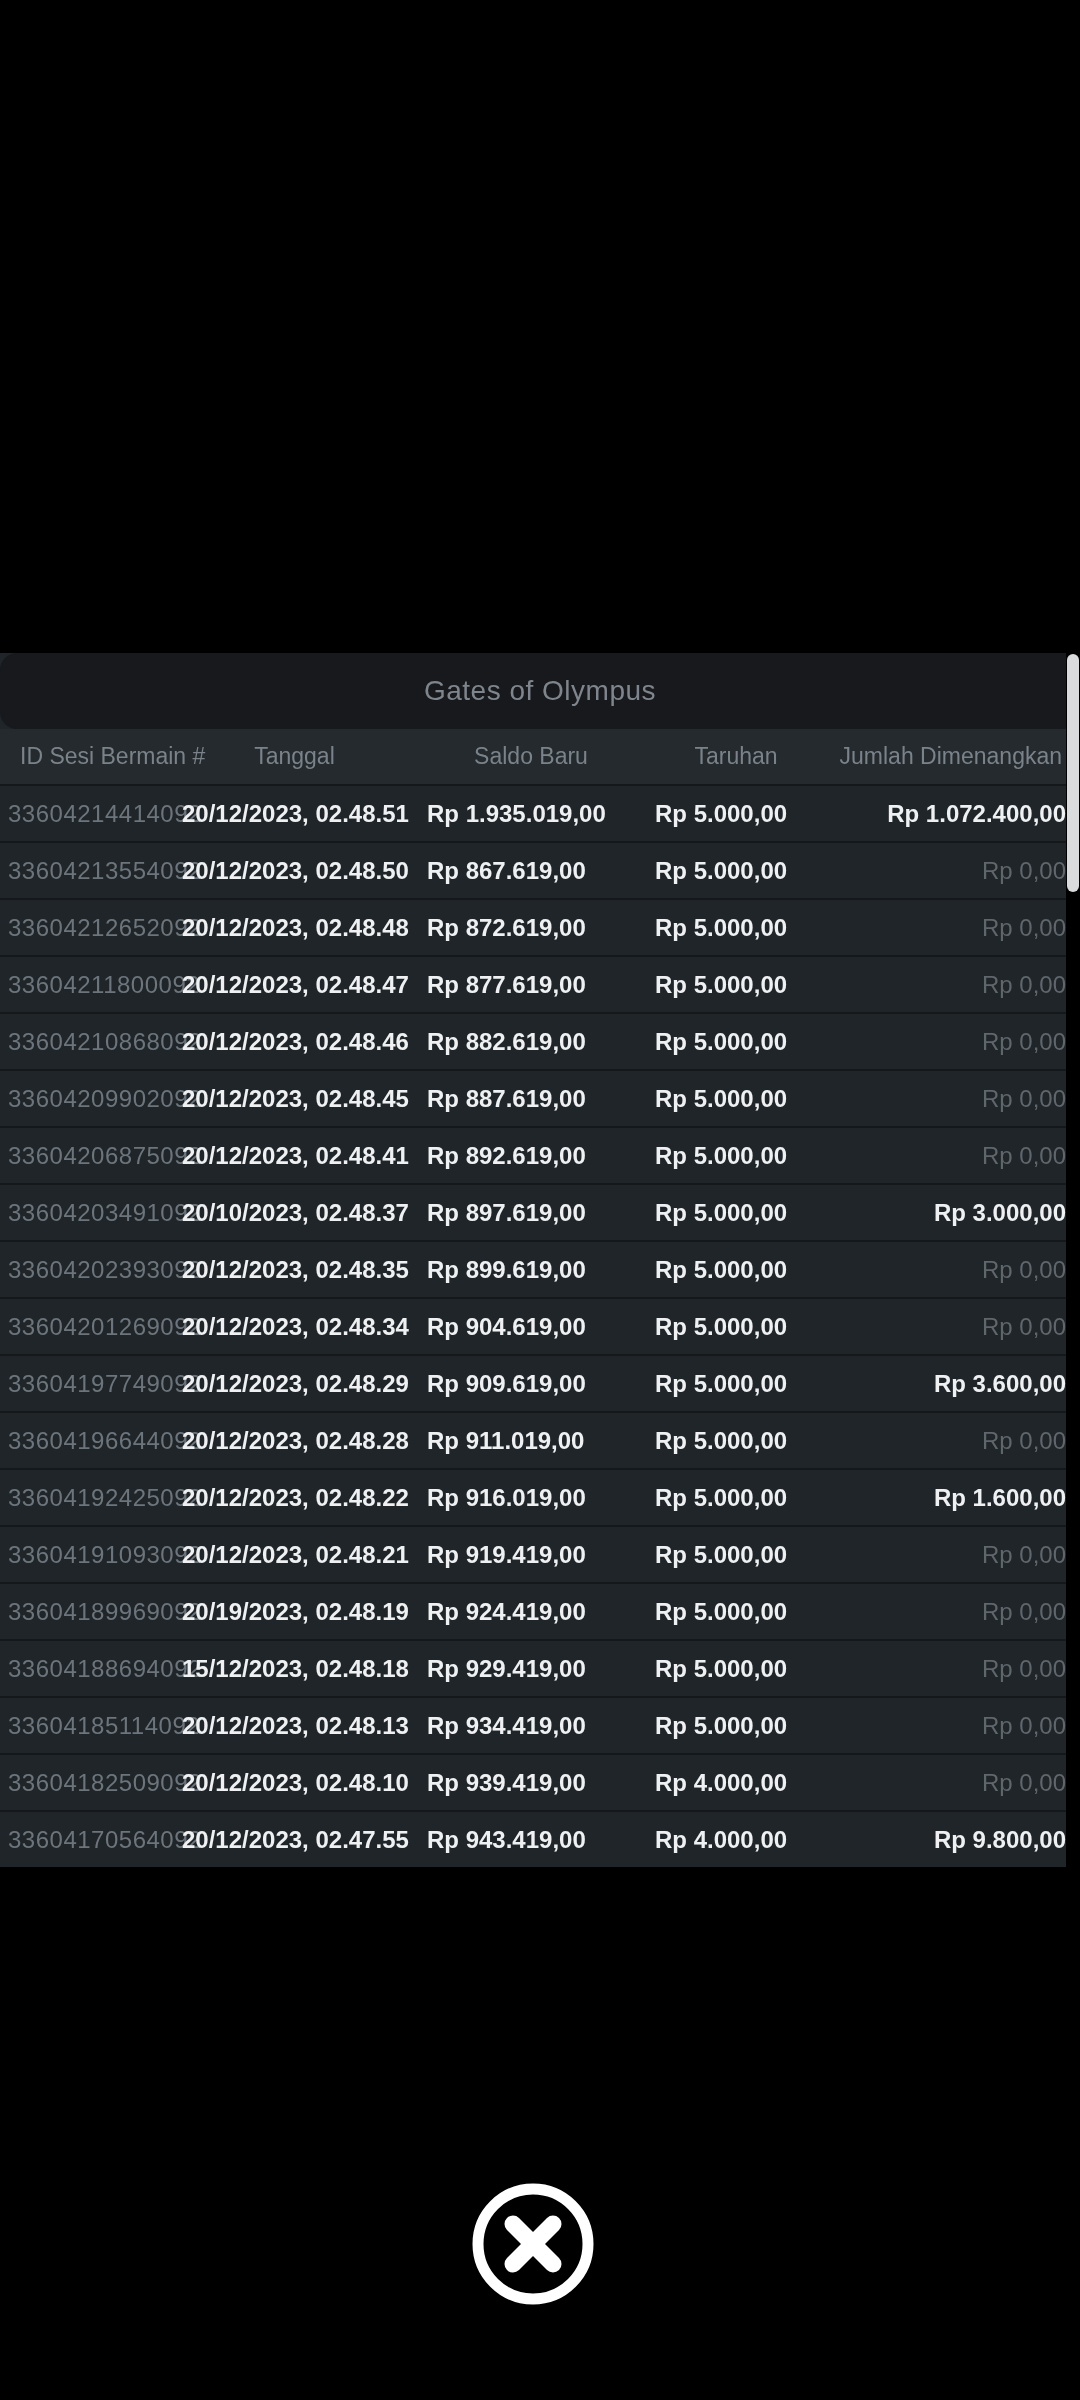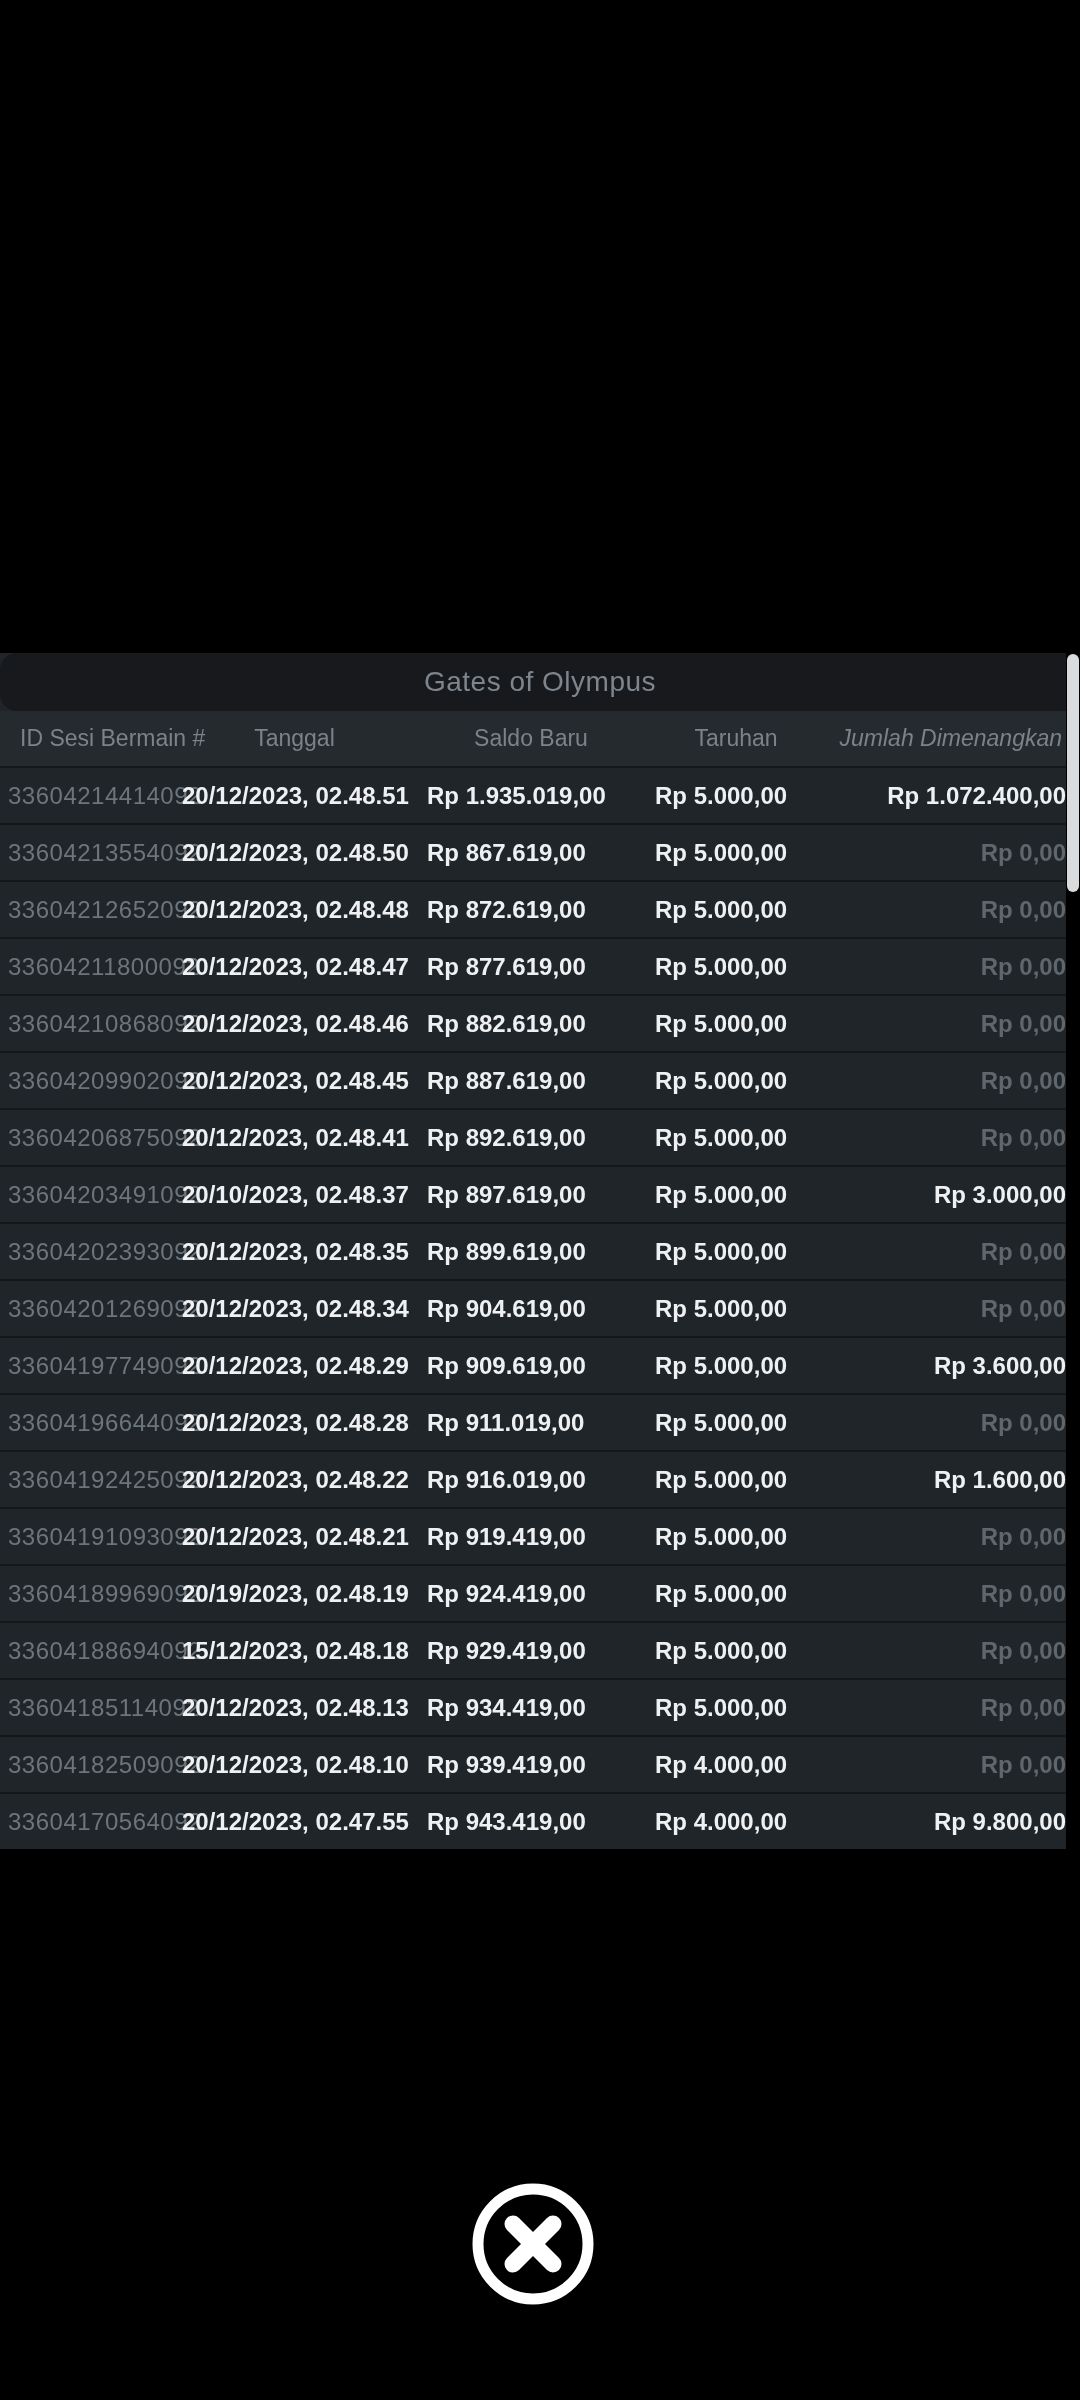--- a/index.html
+++ b/index.html
@@ -18,21 +18,21 @@
   
   .panel {
     position: absolute;
     left: 0;
     top: 653px;
     width: 1080px;
     height: 1170px;
     background: #1f2529;
   }
   .titlebar {
-    height: 58px;
+    height: 76px;
     background: #17191d;
     display: flex;
     align-items: center;
     justify-content: center;
     border-radius: 17px;
   }
   .title {
     color: #7e858c;
     font-size: 28px;
     font-weight: 500;
@@ -55,21 +55,20 @@
     text-align: center;
     white-space: nowrap;
   }
   .header-cell.first {
     text-align: left;
     padding-left: 20px;
   }
   .header-cell.last {
     text-align: right;
     padding-right: 4px;
-    font-style: italic;
   }
   .data-row {
     background: #1f2529;
     border-top: 2px solid #14181b;
   }
   .cell {
     color: #eef0f2;
     font-size: 24px;
     font-weight: 700;
     white-space: nowrap;
@@ -82,21 +81,21 @@
   }
   .cell.date, .cell.balance, .cell.bet {
     padding-left: 10px;
   }
   .cell.win {
     text-align: right;
     padding-right: 0;
   }
   .cell.win.dim {
     color: #5f666c;
-    font-weight: 700;
+    font-weight: 400;
   }
   
   .scroll-track {
     position: absolute;
     right: 0;
     top: 0;
     width: 14px;
     height: 100%;
     background: #000000;
   }

